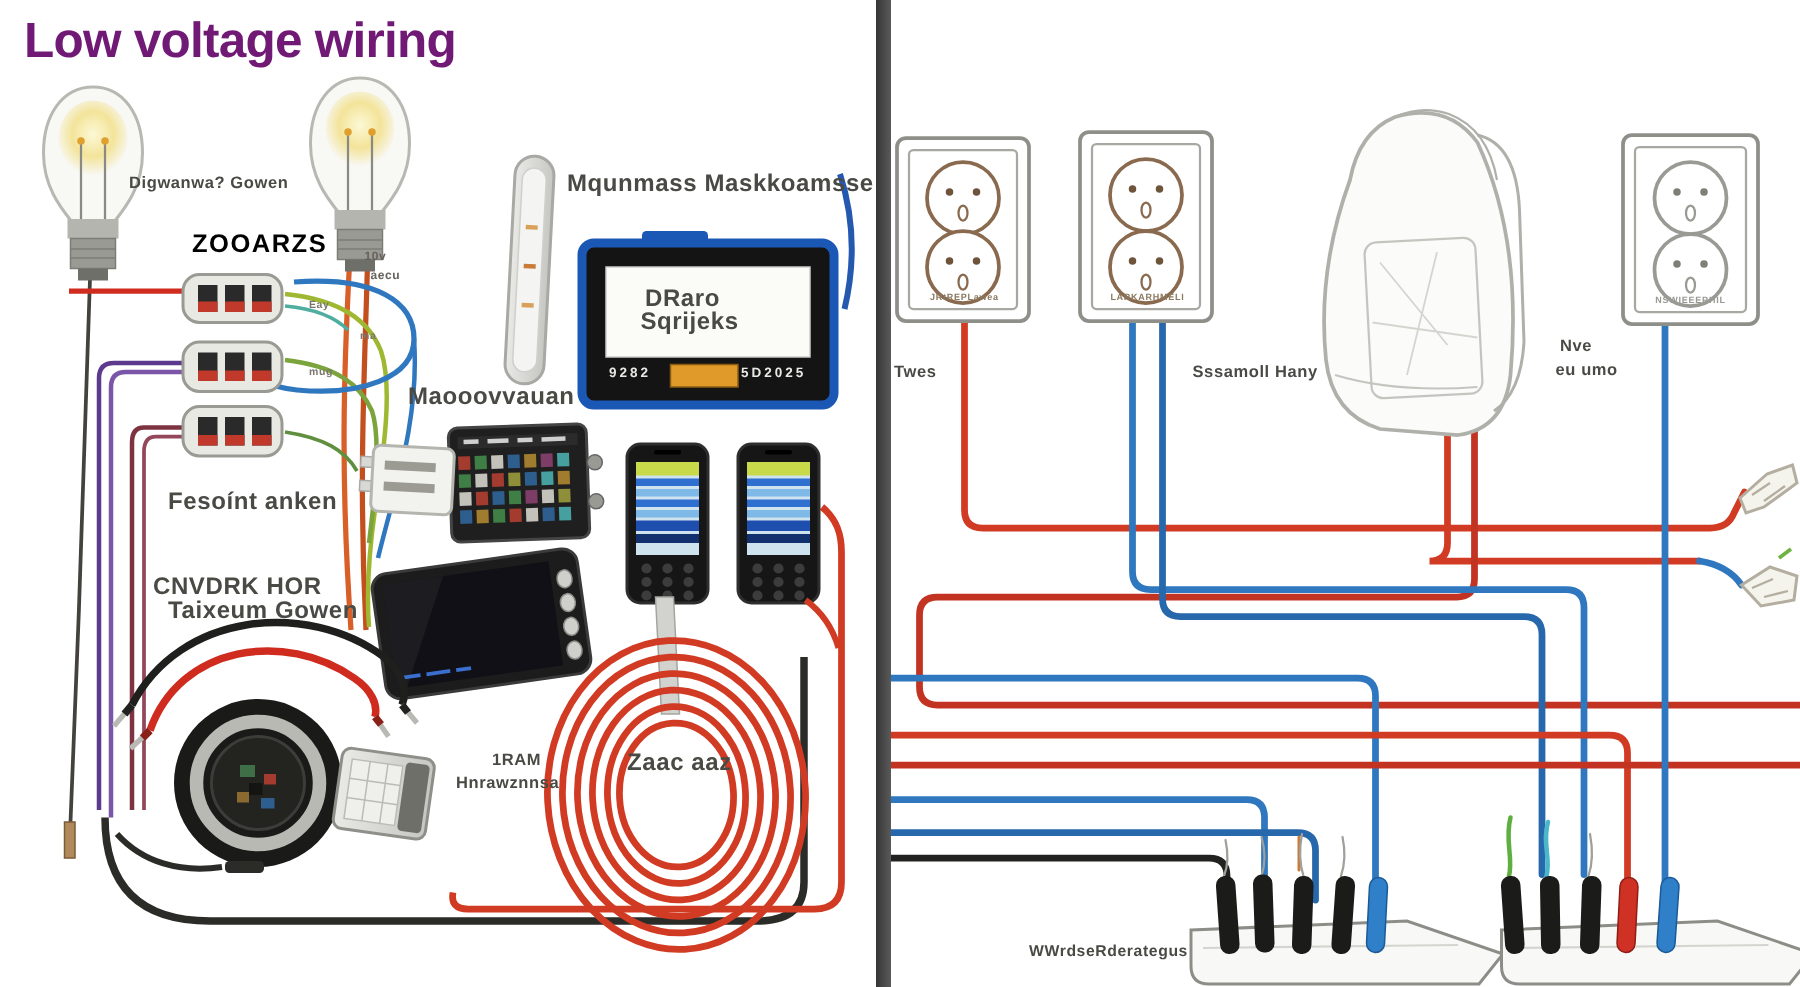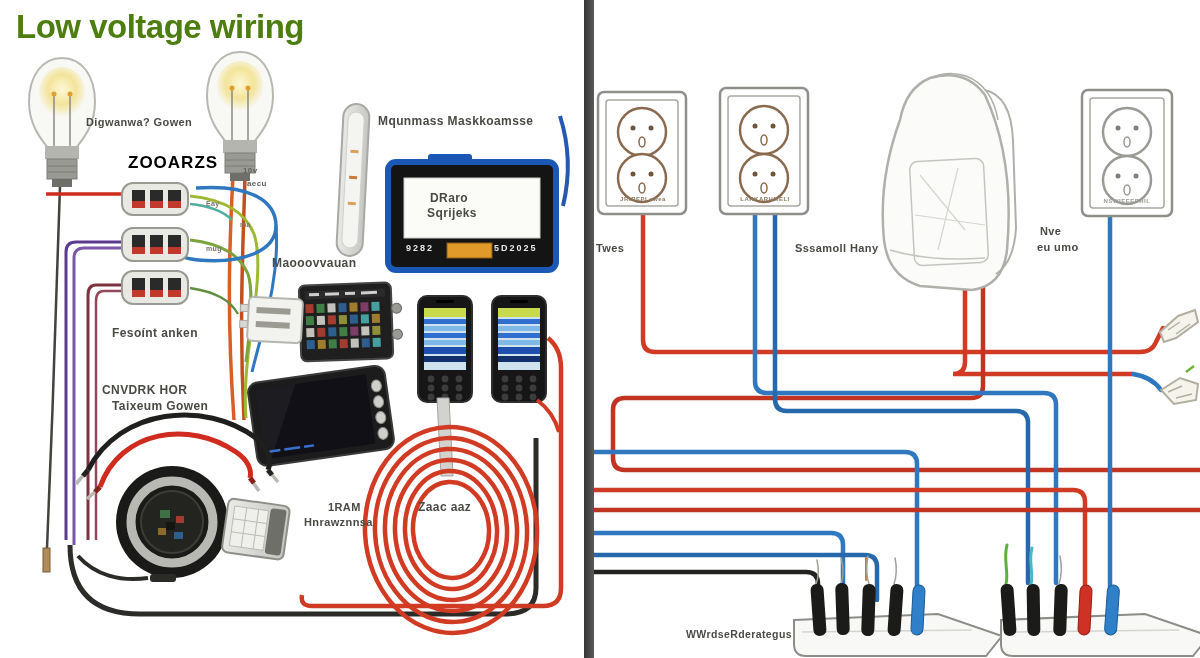--- a/index.html
+++ b/index.html
@@ -4,23 +4,23 @@
 <style>
   html,body{margin:0;padding:0;background:#888;}
   .canvas{position:relative;width:1200px;height:658px;background:#ffffff;overflow:hidden;
           font-family:"Liberation Sans",sans-serif;}
   .art{position:absolute;top:0;}
   #left-art{left:0;}
   #right-art{left:585px;}
   .divider{position:absolute;left:584px;top:0;width:10px;height:658px;
            background:linear-gradient(90deg,#353535,#4a4a4a 55%,#5a5a5a);}
   .labels{position:absolute;left:0;top:0;width:1200px;height:658px;pointer-events:none;}
-  .ttl{position:absolute;font-size:33px;font-weight:800;color:#4d7c0f;letter-spacing:-0.5px;}
+  .ttl{position:absolute;font-size:33px;font-weight:800;color:#701a75;letter-spacing:-0.5px;}
   .lbl{position:absolute;font-weight:700;color:#4a4a45;letter-spacing:.4px;white-space:nowrap;}
-  .s11{font-size:11px}.s12{font-size:12px}.s13{font-size:17px;color:#000000;letter-spacing:1px}
+  .s11{font-size:11px}.s12{font-size:16px}.s13{font-size:17px;color:#000000;letter-spacing:1px}
   .s8{font-size:8px;color:#66625c}.s7{font-size:7px;color:#7a766e;font-weight:600}
   .bar{font-size:9px;color:#e8e8e6;letter-spacing:2px;font-weight:700}
   .micro{font-size:6px;color:#8a7a5f;font-weight:600;letter-spacing:.5px;text-align:center;width:78px}
   .micro.gray{color:#9a9a95}
   .s10{font-size:10.5px}
 </style>
 </head>
 <body>
 
 <div class="canvas">

